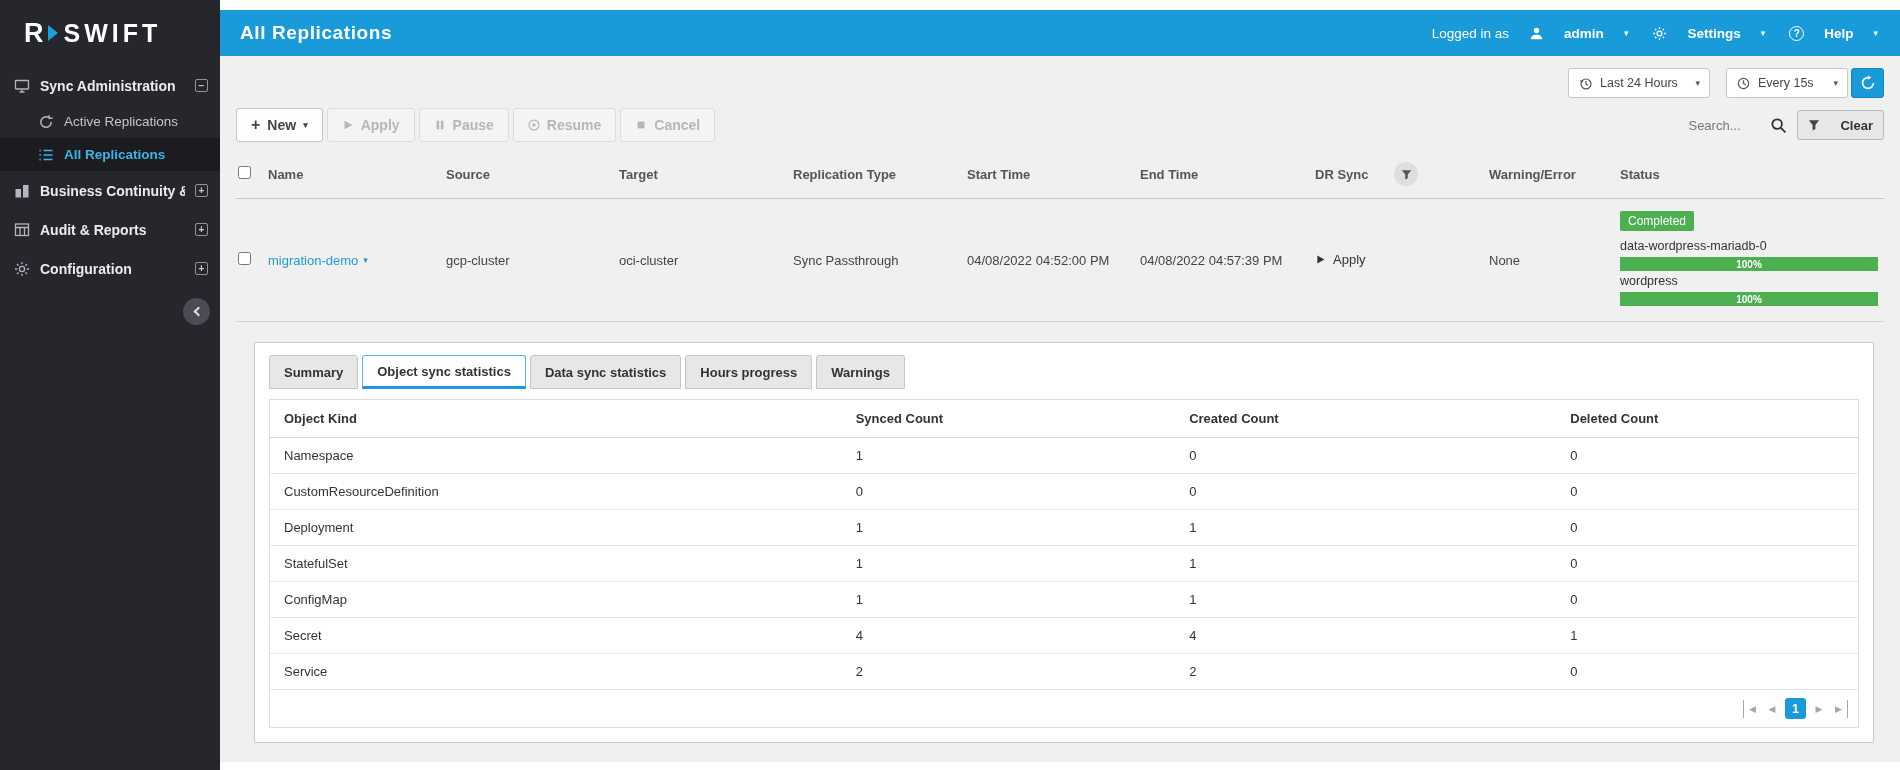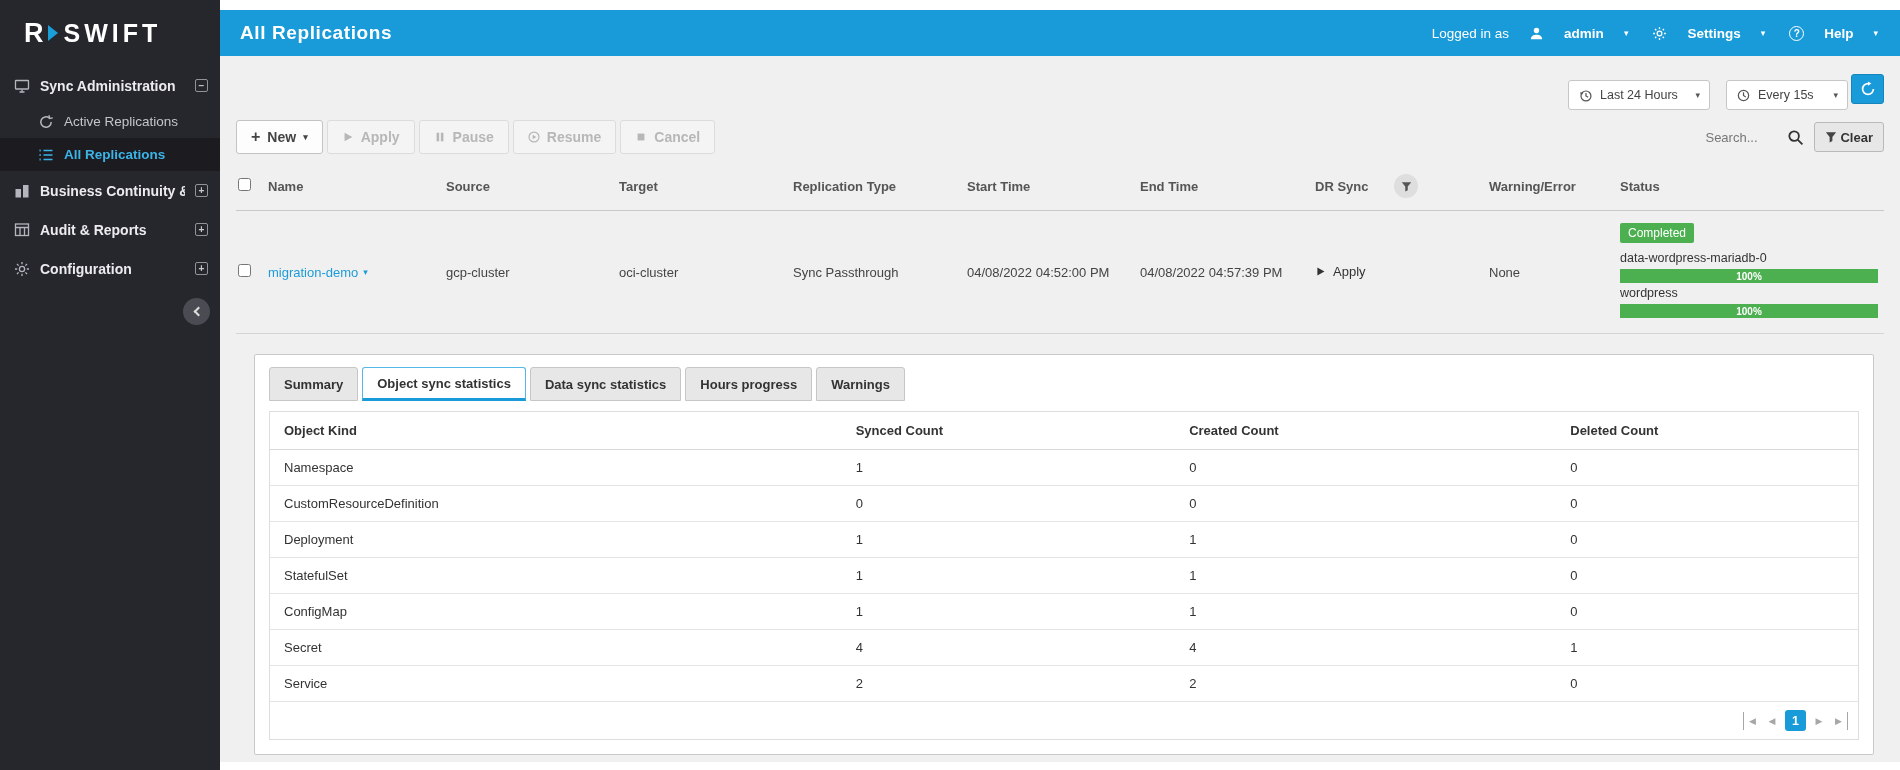--- a/index.html
+++ b/index.html
@@ -38,40 +38,40 @@
   .caret { font-size:9px; line-height:1; }
   .caret.blue { color:#1d9cd8; }
   .ic14 { width:15px; height:15px; display:inline-flex; }
   .ic14 svg { width:100%; height:100%; }
   .help-circle { width:15px; height:15px; border:1.5px solid #fff; border-radius:50%; color:#fff; font-size:10px; font-weight:bold; display:flex; align-items:center; justify-content:center; }
 
   
   main { flex:1; background:#f0f0f0; padding:12px 16px 0; min-height:0; }
 
   .controls-row { display:flex; justify-content:flex-end; align-items:center; margin-bottom:10px; }
-  .fake-select { height:30px; background:#fff; border:1px solid #c6c6c6; border-radius:3px; display:flex; align-items:center; gap:7px; padding:0 9px; font-size:12.5px; color:#444; cursor:pointer;margin-top:12px; }
+  .fake-select { height:30px; background:#fff; border:1px solid #c6c6c6; border-radius:3px; display:flex; align-items:center; gap:7px; padding:0 9px; font-size:12.5px; color:#444; cursor:pointer; }
   .fake-select .caret { margin-left:auto; color:#555; }
   .sel-time { width:142px; margin-right:16px; }
   .sel-interval { width:122px; margin-right:3px; }
   .refresh-btn { width:33px; height:30px; background:#189bd8; border:1px solid #1486bd; border-radius:3px; display:flex; align-items:center; justify-content:center; cursor:pointer; }
   .refresh-btn svg { width:16px; height:16px; }
 
   .toolbar-row { display:flex; justify-content:space-between; align-items:center; margin-bottom:12px; }
   .btn-group { display:flex; gap:4px; }
   .tb-btn { height:34px; padding:0 14px; background:#fdfdfd; border:1px solid #c3c3c3; border-radius:3px; font-size:14px; font-weight:bold; color:#444; display:inline-flex; align-items:center; gap:7px; cursor:pointer; font-family:inherit; }
   .tb-btn .bicon { width:12px; height:12px; display:inline-flex; }
   .tb-btn .bicon svg { width:100%; height:100%; fill:currentColor; }
   .tb-btn.disabled { color:#b7b7b7; background:#f4f4f4; border-color:#dcdcdc; cursor:default; }
   .plus { font-size:16px; font-weight:bold; line-height:1; }
 
   .search-group { display:flex; align-items:center; gap:10px; }
   .search-input { border:none; background:transparent; font-size:13px; color:#555; width:72px; outline:none; font-family:inherit; }
   .search-input::placeholder { color:#777; }
   .mag { width:17px; height:17px; cursor:pointer; }
-  .clear-btn { height:30px; padding:6px 10px; background:#e7e7e7; border:1px solid #b9b9b9; border-radius:3px; font-size:13px; font-weight:bold; color:#333; display:flex; align-items:center; gap:3px; cursor:pointer; font-family:inherit; }
+  .clear-btn { height:30px; padding:6px 10px; background:#e7e7e7; border:1px solid #b9b9b9; border-radius:3px; font-size:13px; font-weight:bold; color:#333; display:flex; align-items:center; gap:20px; cursor:pointer; font-family:inherit; }
   .clear-btn svg { width:12px; height:12px; fill:#444; }
 
   
   table.grid { width:100%; border-collapse:collapse; table-layout:fixed; }
   table.grid th { text-align:left; font-size:13px; font-weight:600; color:#555; padding:8px 6px 12px 2px; border-bottom:1px solid #c9c9c9; cursor:pointer; }
   table.grid td { font-size:13px; color:#444; padding:12px 6px 12px 2px; border-bottom:1px solid #d4d4d4; vertical-align:middle; }
   .th-flex { display:flex; align-items:center; gap:26px; }
   .funnel-circle { width:24px; height:24px; border-radius:50%; background:#dedede; display:flex; align-items:center; justify-content:center; cursor:pointer; }
   .funnel-circle svg { width:11px; height:11px; fill:#555; }
   .name-link { color:#1d9cd8; display:inline-flex; align-items:center; gap:5px; cursor:pointer; }

